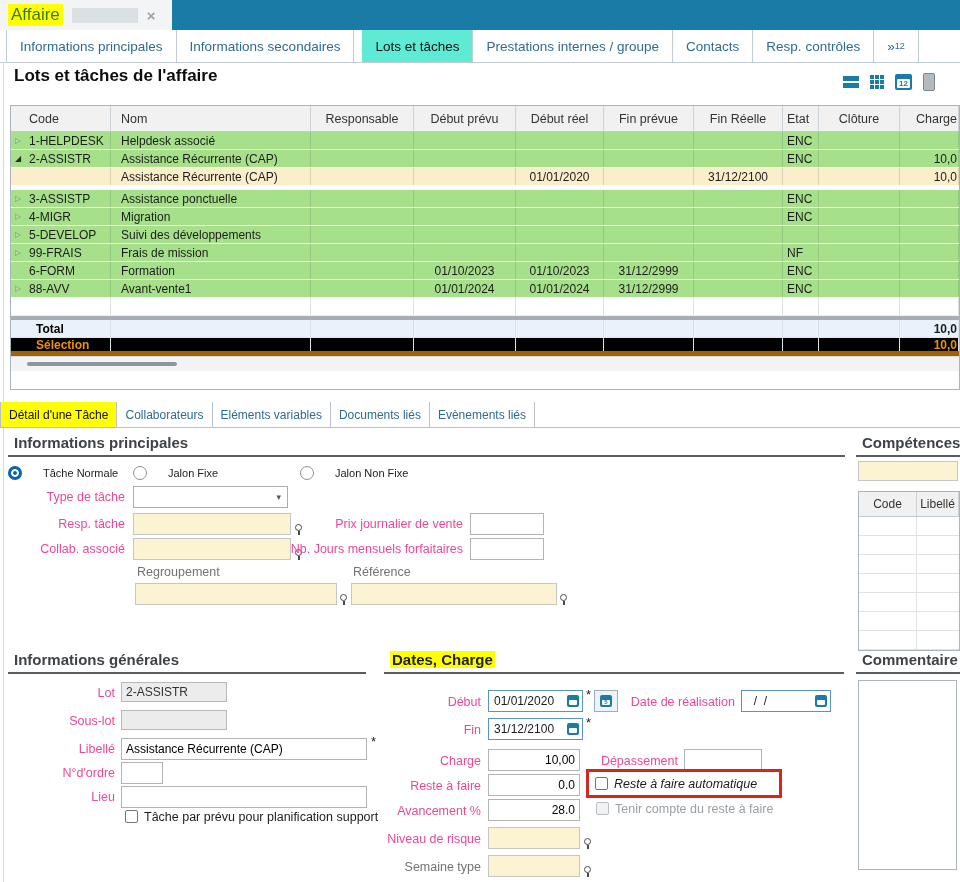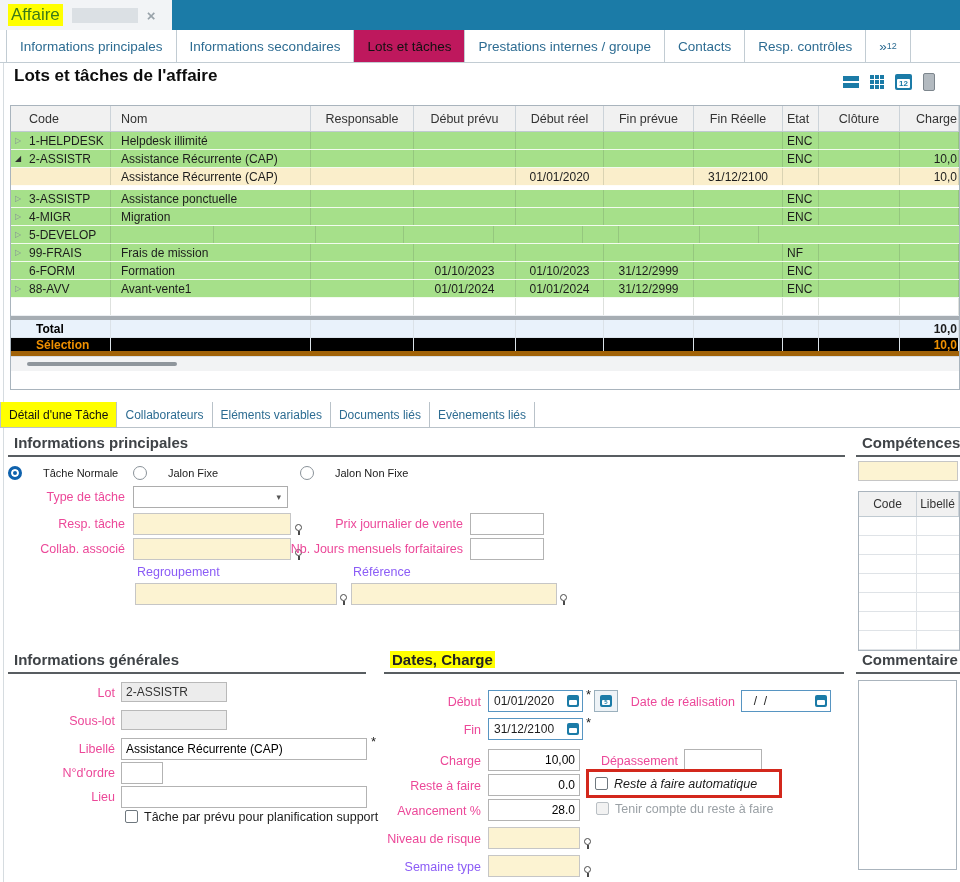--- a/index.html
+++ b/index.html
@@ -12,21 +12,21 @@
   .wintab{left:0;top:0;width:172px;height:30px;background:#f2f4f6;display:flex;align-items:center;gap:9px;padding-left:8px;box-sizing:border-box;}
   .apptitle{background:#ffff00;color:#3d7a17;font-size:17px;padding:1px 3px;line-height:20px;}
   .redact{width:66px;height:15px;background:#dbe0e4;}
   .close-icon{color:#99a3aa;font-size:15px;font-weight:bold;line-height:15px;}
   .close-icon::before{content:"×";}
 
   
   .tabbar{left:0;top:30px;width:960px;height:33px;background:#fff;border-bottom:1px solid #c2ccd3;display:flex;box-sizing:border-box;}
   .ttab{display:flex;align-items:center;padding:0 13px;border-right:1px solid #c2ccd3;color:#2d6c92;font-size:13.5px;white-space:nowrap;}
   .ttab:first-child{border-left:1px solid #c2ccd3;margin-left:6px;}
-  .ttab.active{background:#be185d;color:#111;}
+  .ttab.active{background:#5eead4;color:#111;margin-left:8px;}
   .chevrons-icon::before{content:"»";}
   .ttab sub{font-size:9px;color:#2d6c92;}
 
   .left-edge{left:3px;top:63px;width:1px;height:819px;background:#d6dce0;}
 
   
   .pagetitle{left:14px;top:66px;font-size:17px;font-weight:bold;color:#0d0d0d;}
   .viewicons{left:843px;top:73px;display:flex;gap:11px;align-items:center;}
   .rows-icon{width:16px;height:12px;position:relative;}
   .rows-icon::before,.rows-icon::after{content:"";position:absolute;left:0;width:16px;height:5px;background:#1b7ba7;}
@@ -76,21 +76,21 @@
   .dtab{display:flex;align-items:center;padding:0 8px;border-right:1px solid #b9c2c9;color:#2d6c92;font-size:12px;white-space:nowrap;}
   .dtab:first-child{border-left:1px solid #b9c2c9;}
   .dtab.active{background:#ffff00;color:#111;}
 
   
   .shead{font-size:15px;font-weight:bold;color:#3f4347;border-bottom:2px solid #585d61;padding:0 0 4px 6px;white-space:nowrap;overflow:hidden;box-sizing:border-box;}
   .hl{background:#ffff00;color:#222;padding:0 2px;}
 
   
   .flabel{font-size:12.5px;color:#ec4899;text-align:right;white-space:nowrap;}
-  .bluelabel{color:#8b5cf6;}
+  .bluelabel{color:#737373;}
   .graylabel{color:#9aa0a5;}
   .tinput{height:22px;border:1px solid #b3b3b3;background:#fff;font-family:"Liberation Sans",sans-serif;font-size:12px;padding:0 4px;box-sizing:border-box;}
   .beige{background:#fcf3d2;border-color:#c6c6c6;}
   .dis{background:#ececec;border-color:#b9b9b9;color:#333;}
   .num{text-align:right;}
   .selectbox{height:22px;border:1px solid #adadad;background:#fff;box-sizing:border-box;display:flex;align-items:center;justify-content:flex-end;padding-right:6px;}
   .chevron-down-icon{font-size:9px;color:#555;}
   .chevron-down-icon::before{content:"▾";}
   .dfield{height:22px;border:1px solid #5795c2;background:#fff;display:flex;align-items:center;justify-content:space-between;padding:0 3px 0 5px;font-size:12px;box-sizing:border-box;}
   .calbtn{width:24px;height:22px;border:1px solid #9bb0bd;background:#eef3f7;display:flex;align-items:center;justify-content:center;box-sizing:border-box;}
@@ -162,21 +162,21 @@
     <div class="th c-et">Etat</div>
     <div class="th c-cl">Clôture</div>
     <div class="th c-ch">Charge</div>
   </div>
 
   <div class="trow g">
     <div class="cl c-code">
         <span class="tri tc"></span>
         <span>1-HELPDESK</span>
       </div>
-    <div class="cl c-nom">Helpdesk illimité</div>
+    <div class="cl c-nom">Helpdesk associé</div>
     <div class="cl c-resp"></div>
     <div class="cl c-dp"></div>
     <div class="cl c-dr"></div>
     <div class="cl c-fp"></div>
     <div class="cl c-fr"></div>
     <div class="cl c-et">ENC</div>
     <div class="cl c-cl"></div>
     <div class="cl c-ch"></div>
   </div>
 
@@ -243,20 +243,21 @@
     <div class="cl c-et">ENC</div>
     <div class="cl c-cl"></div>
     <div class="cl c-ch"></div>
   </div>
 
   <div class="trow g">
     <div class="cl c-code">
         <span class="tri tc"></span>
         <span>5-DEVELOP</span>
       </div>
+    <div class="cl c-nom">Suivi des développements</div>
     <div class="cl c-resp"></div>
     <div class="cl c-dp"></div>
     <div class="cl c-dr"></div>
     <div class="cl c-fp"></div>
     <div class="cl c-fr"></div>
     <div class="cl c-et"></div>
     <div class="cl c-cl"></div>
     <div class="cl c-ch"></div>
   </div>
 

